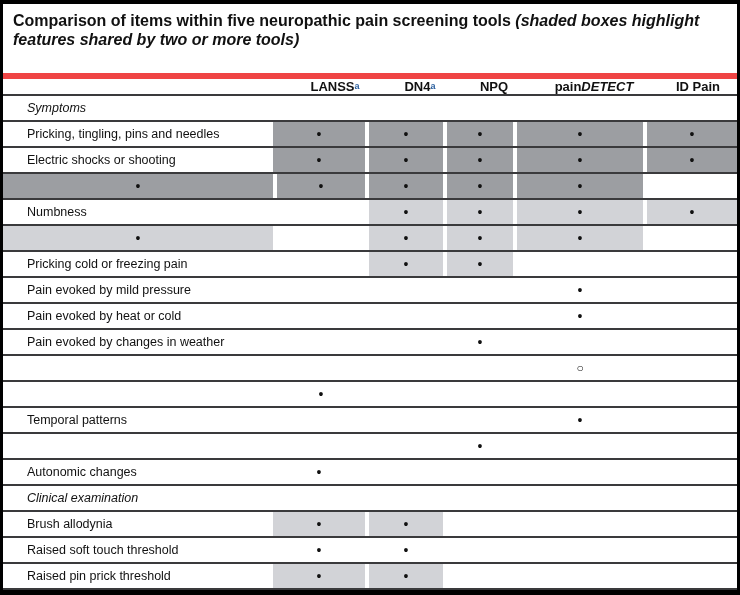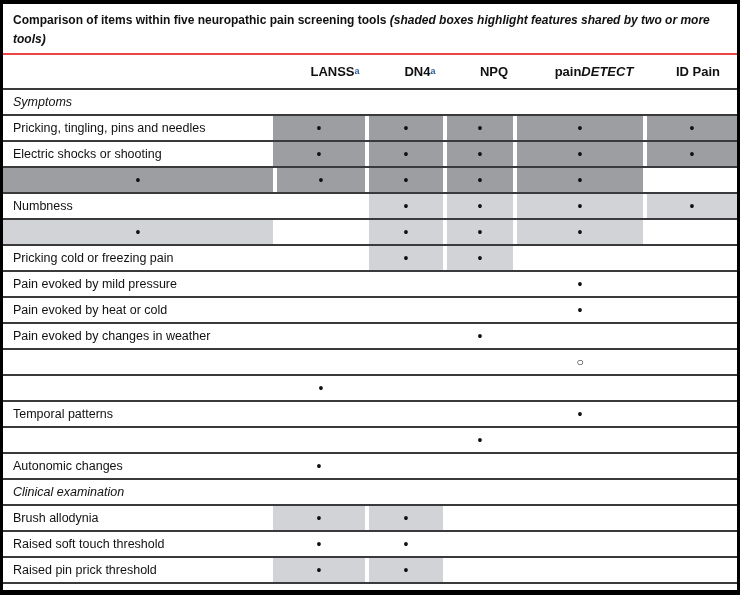--- a/index.html
+++ b/index.html
@@ -4,42 +4,42 @@
 <style>
   html,body{margin:0;padding:0;background:#fff;}
   body{width:740px;height:595px;font-family:"Liberation Sans",sans-serif;color:#111;}
   .frame{
     box-sizing:border-box;width:740px;height:595px;
     border-left:3px solid #000;border-right:3px solid #000;
     border-top:4px solid #000;border-bottom:5px solid #000;
     display:flex;flex-direction:column;background:#fff;
   }
   .title{
-    padding:7px 10px 4px 10px;
-    font-weight:bold;font-size:12px;line-height:19px;
-    border-bottom:2px solid #ef4444;
+    padding:7px 10px 24px 10px;
+    font-weight:bold;font-size:16px;line-height:19px;
+    border-bottom:6px solid #ef4444;
   }
   .title .note{font-style:italic;}
   .grid{
     display:grid;
     grid-template-columns:270px 92px 78px 70px 130px 1fr;
   }
   .hdr{
     height:33px;align-items:center;
     border-bottom:2px solid #3a3a3c;
     font-weight:bold;font-size:13px;padding-left:16px;
   }
   .hdr .cell{text-align:center;}
   .hdr .ital{font-style:italic;}
   .row{
     height:24px;align-items:stretch;
     border-bottom:2px solid #3a3a3c;
     font-size:12.5px;
   }
-  .row .label{padding-left:10px;display:flex;align-items:center;white-space:nowrap;}
+  .row .label{padding-left:24px;display:flex;align-items:center;white-space:nowrap;}
   .row .label.section{font-style:italic;}
   .cell{display:flex;align-items:center;justify-content:center;line-height:1;}
   .cell.gap{border-left:4px solid #fff;}
   .shade-dark{background:#9c9ea2;}
   .shade-light{background:#d2d3d7;}
   sup{color:#2a5f9e;font-weight:bold;font-size:9px;line-height:0;position:relative;top:-1px;}
   .mark-dot{font-size:14px;color:#111;}
   .mark-circle{font-size:12px;color:#111;}
   .filler{flex:1;background:#fff;}
 </style>

